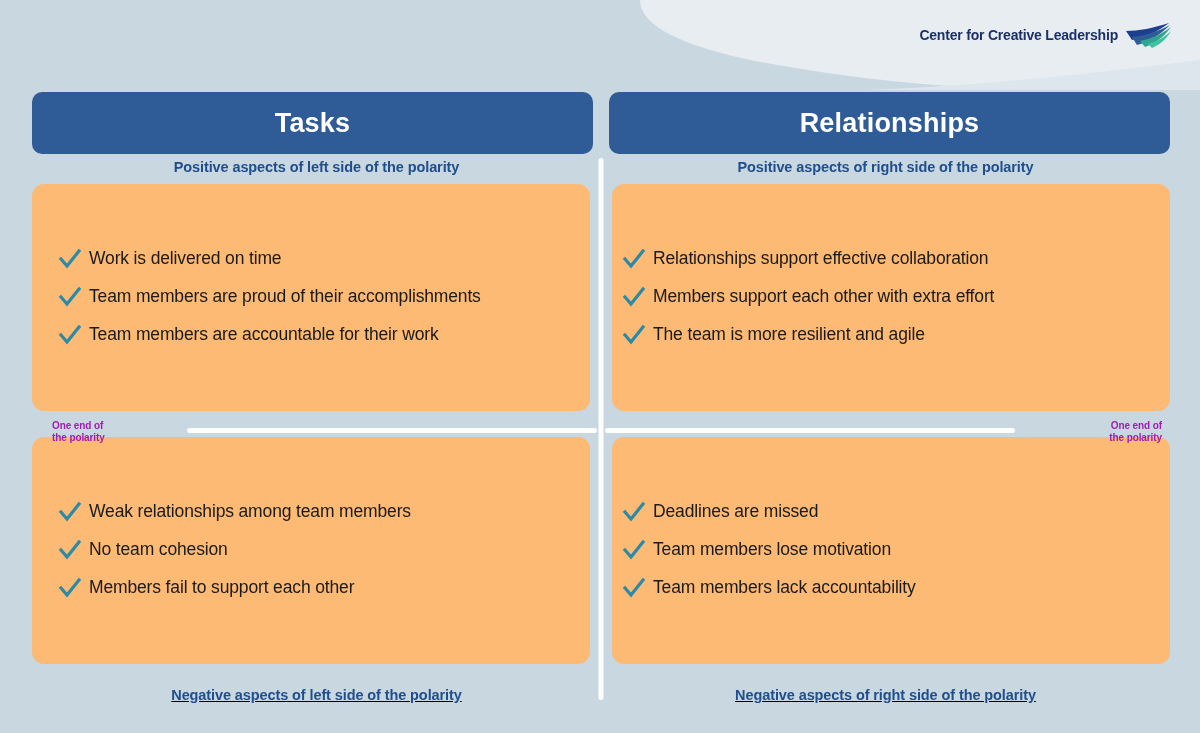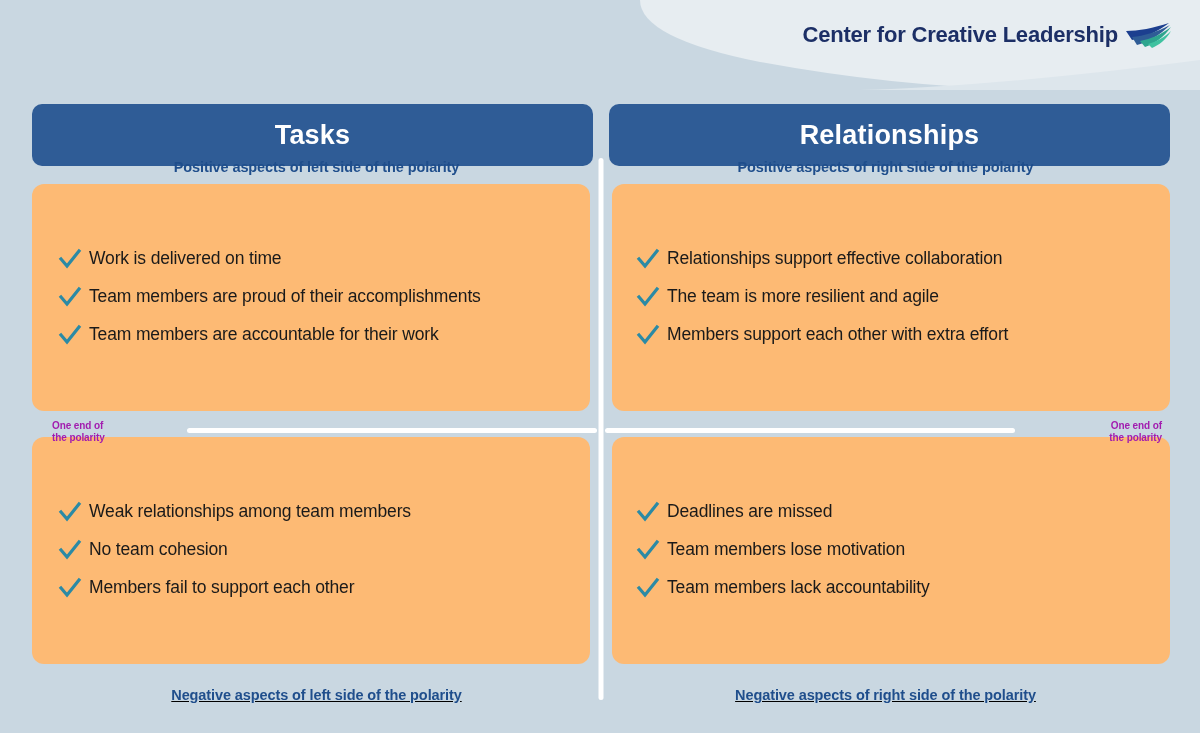--- a/index.html
+++ b/index.html
@@ -30,21 +30,21 @@
     position: absolute;
     top: 0; right: 0;
     width: 420px; height: 70px;
     display: flex;
     align-items: center;
     justify-content: flex-end;
     padding-right: 28px;
     z-index: 3;
   }
   .brand-name {
-    font-size: 22px;
+    font-size: 14px;
     font-weight: bold;
     color: #1c2f66;
     letter-spacing: -0.2px;
     white-space: nowrap;
   }
   .brand-mark {
     margin-left: 6px;
     display: block;
     line-height: 0;
   }
@@ -53,21 +53,21 @@
   .polarity-map {
     position: absolute;
     top: 88px; left: 32px;
     width: 1138px; height: 620px;
     z-index: 2;
   }
 
   
   .title-row {
     position: absolute;
-    top: 16px; left: 0;
+    top: 4px; left: 0;
     width: 100%;
     height: 62px;
     display: flex;
     gap: 16px;
   }
   .title-bar {
     flex: 1;
     background: #2f5c96;
     border-radius: 10px;
     display: flex;
@@ -115,21 +115,21 @@
   }
   .quad-card {
     background: #fdba74;
     border-radius: 12px;
     padding: 18px 26px;
     display: flex;
     flex-direction: column;
     justify-content: center;
   }
   .quad-card.q-tr,
-  .quad-card.q-br { padding-left: 24px; }
+  .quad-card.q-br { padding-left: 10px; }
 
   .item-list { list-style: none; }
   .item {
     display: flex;
     align-items: flex-start;
     margin-bottom: 13px;
   }
   .item:last-child { margin-bottom: 0; }
   .check-icon {
     flex: 0 0 auto;
@@ -257,29 +257,29 @@
               </svg>
           </span>
           <span class="item-text">Relationships support effective collaboration</span>
         </li>
         <li class="item">
           <span class="check-icon">
             <svg width="24" height="24" viewBox="0 0 24 24">
                 <path d="M3,11 L9,18 L21,3" fill="none" stroke="#2b8aa5" stroke-width="3.2" stroke-linecap="square"></path>
               </svg>
           </span>
+          <span class="item-text">Members support each other with extra effort</span>
+        </li>
+        <li class="item">
+          <span class="check-icon">
+            <svg width="24" height="24" viewBox="0 0 24 24">
+                <path d="M3,11 L9,18 L21,3" fill="none" stroke="#2b8aa5" stroke-width="3.2" stroke-linecap="square"></path>
+              </svg>
+          </span>
           <span class="item-text">The team is more resilient and agile</span>
-        </li>
-        <li class="item">
-          <span class="check-icon">
-            <svg width="24" height="24" viewBox="0 0 24 24">
-                <path d="M3,11 L9,18 L21,3" fill="none" stroke="#2b8aa5" stroke-width="3.2" stroke-linecap="square"></path>
-              </svg>
-          </span>
-          <span class="item-text">Members support each other with extra effort</span>
         </li>
       </ul>
     </div>
 
     <div class="quad-card q-bl">
       <ul class="item-list">
         <li class="item">
           <span class="check-icon">
             <svg width="24" height="24" viewBox="0 0 24 24">
                 <path d="M3,11 L9,18 L21,3" fill="none" stroke="#2b8aa5" stroke-width="3.2" stroke-linecap="square"></path>

